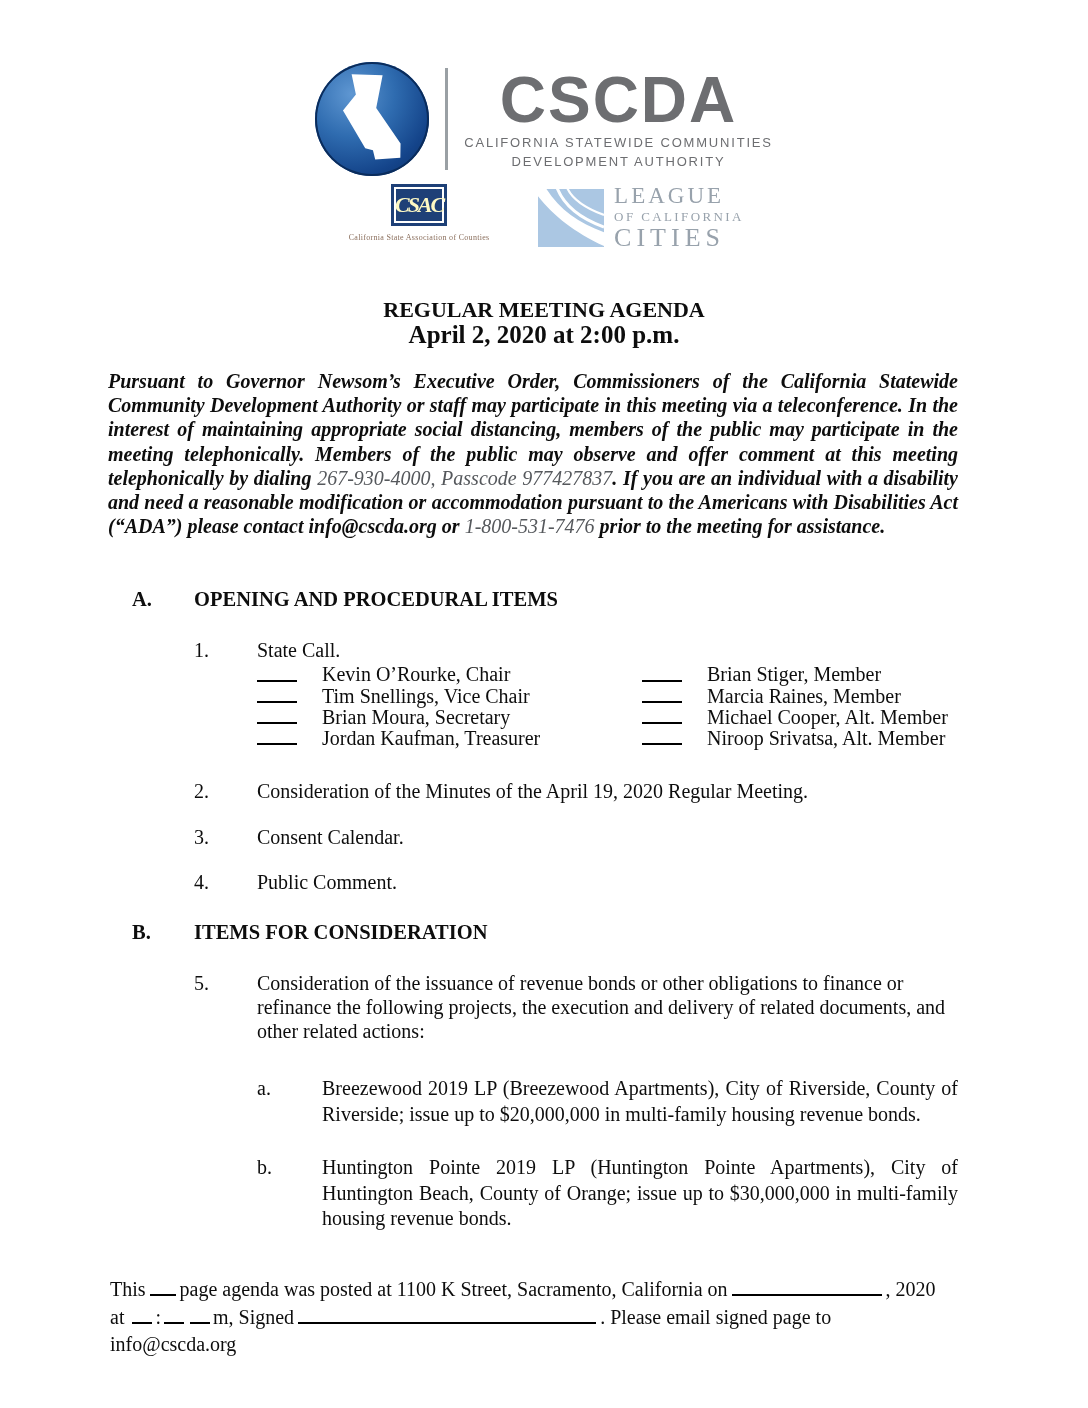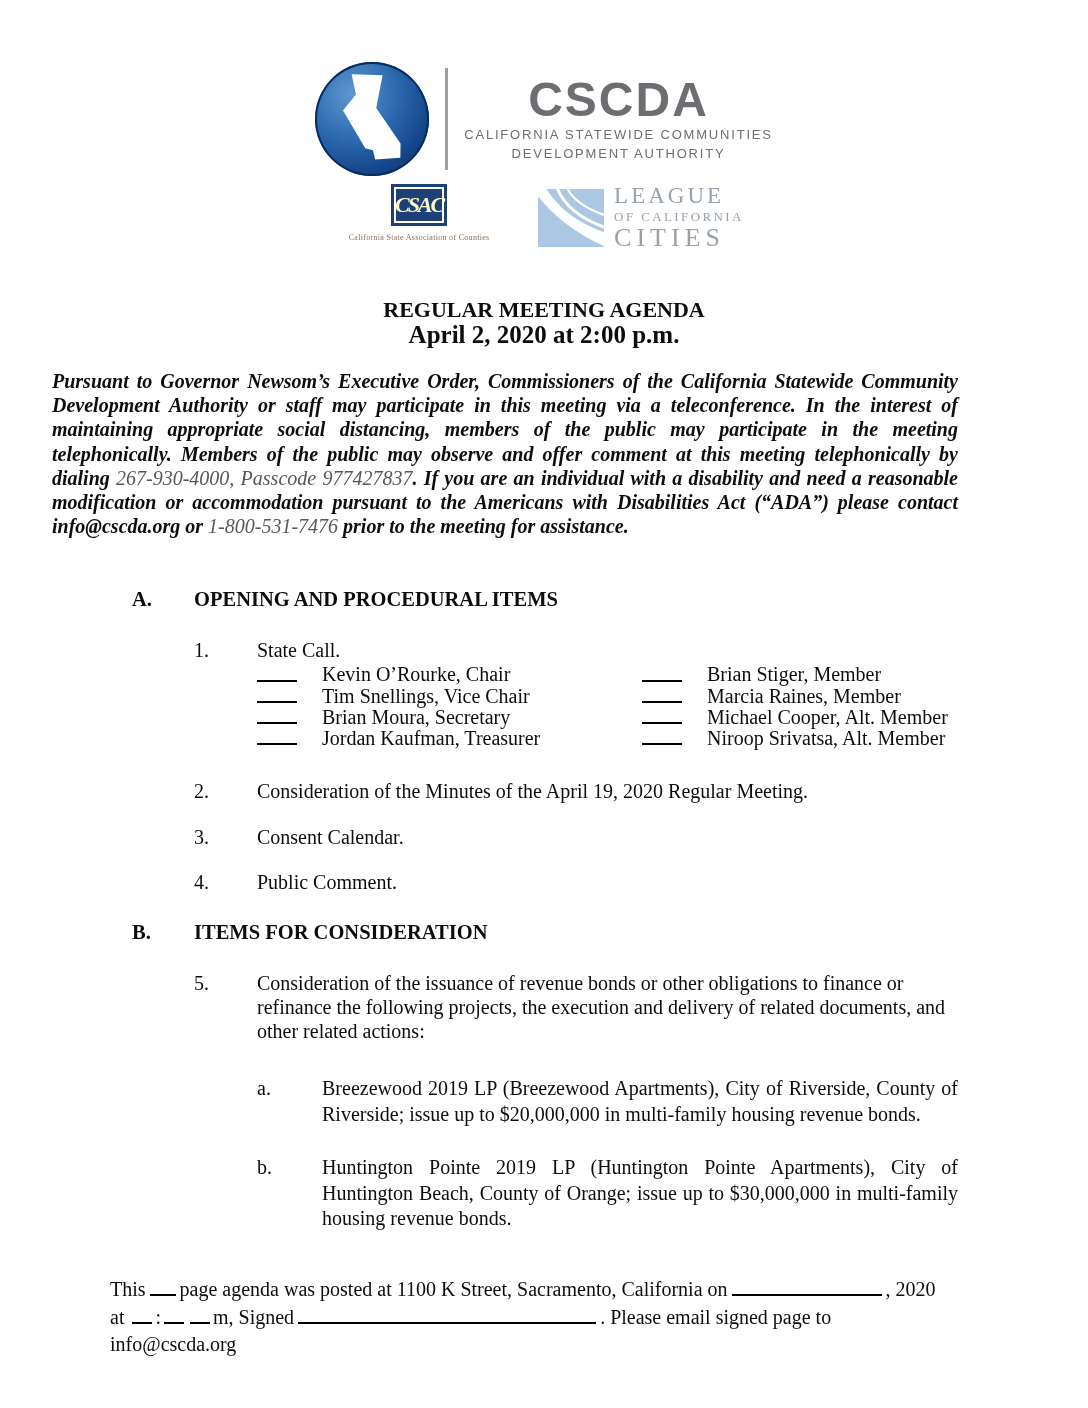--- a/index.html
+++ b/index.html
@@ -16,21 +16,21 @@
   .cscda-logo { display:flex; justify-content:center; align-items:center; gap:16px; padding-top:62px; }
   .globe {
     width:114px; height:114px; border-radius:50%;
     background: radial-gradient(circle at 32% 28%, #5f97d2 0%, #2f6cb0 38%, #14448a 72%, #0b2f63 100%);
     box-shadow: inset 0 0 0 2px #0a2c5c;
     position:relative; flex:0 0 auto;
   }
   .globe svg { position:absolute; left:13px; top:8px; }
   .logo-divider { width:3px; height:102px; background:#9aa0a4; }
   .cscda-wordmark { font-family:"Liberation Sans", sans-serif; color:#6d6e71; text-align:center; }
-  .cscda-acronym { font-size:48px; font-weight:bold; letter-spacing:2px; line-height:1.0; }
+  .cscda-acronym { font-size:64px; font-weight:bold; letter-spacing:2px; line-height:1.0; }
   .cscda-tagline { font-size:13px; letter-spacing:1.8px; line-height:17px; margin-top:2px; }
 
   .logo-row2 { display:flex; justify-content:center; align-items:flex-start; gap:44px; margin-top:8px; }
   .csac { text-align:center; width:150px; }
   .csac-box {
     width:56px; height:42px; margin:0 auto;
     background:#1e4077;
     box-shadow: inset 0 0 0 3px #1e4077, inset 0 0 0 5px #ffffff;
     display:flex; align-items:center; justify-content:center;
   }
@@ -48,21 +48,21 @@
   .league-l2 { font-size:13px; letter-spacing:2.4px; margin-top:3px; }
   .league-l3 { font-size:26px; letter-spacing:5px; margin-top:2px; }
 
   
   .doc-title { text-align:center; margin-top:46px; font-weight:bold; }
   .doc-title-line1 { font-size:22px; line-height:25px; }
   .doc-title-line2 { font-size:25px; line-height:25px; }
 
   
   .notice {
-    margin:22px 130px 0 52px;
+    margin:22px 130px 0 108px;
     text-align:justify;
     font-weight:bold; font-style:italic;
     font-size:20px; line-height:24.2px;
   }
   .notice .phone { color:#55585c; font-weight:normal; }
 
   
   .section-heading { display:flex; font-weight:bold; font-size:20.5px; margin-left:132px; }
   .section-heading .sec-letter { flex:0 0 62px; }
   .sec-a { margin-top:50px; }

